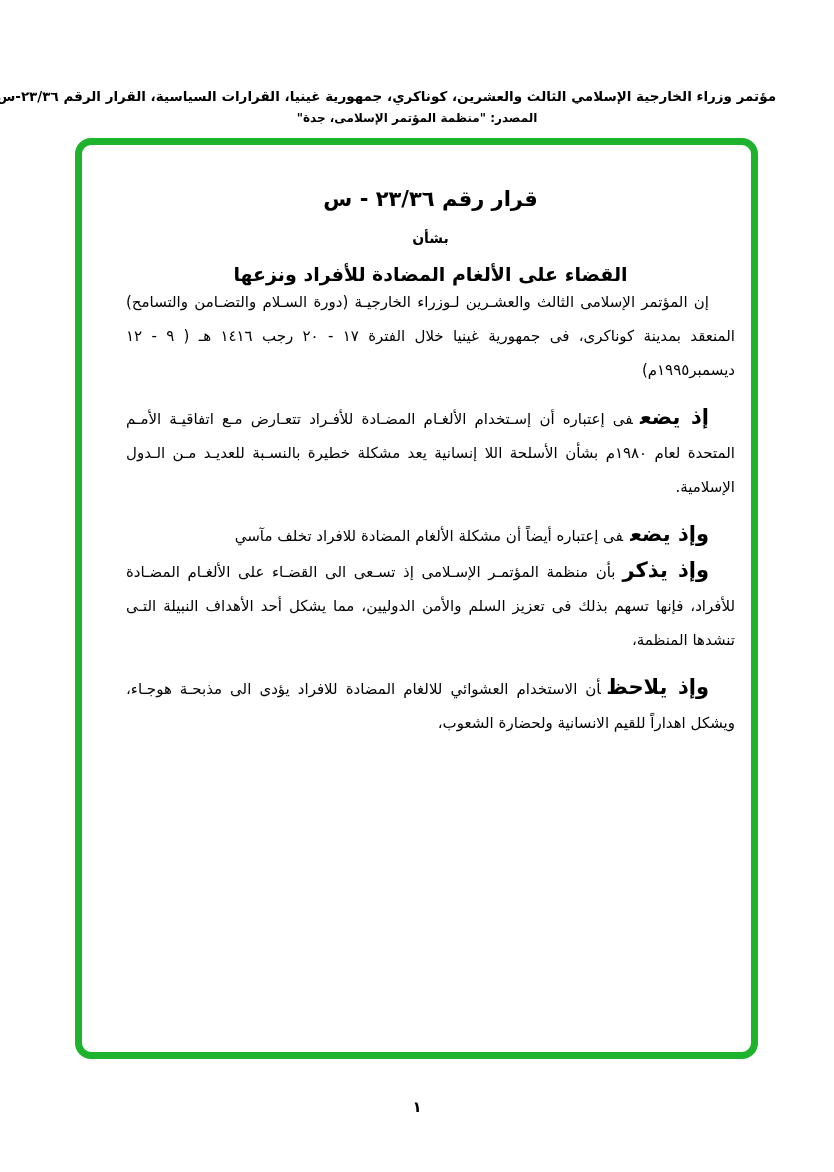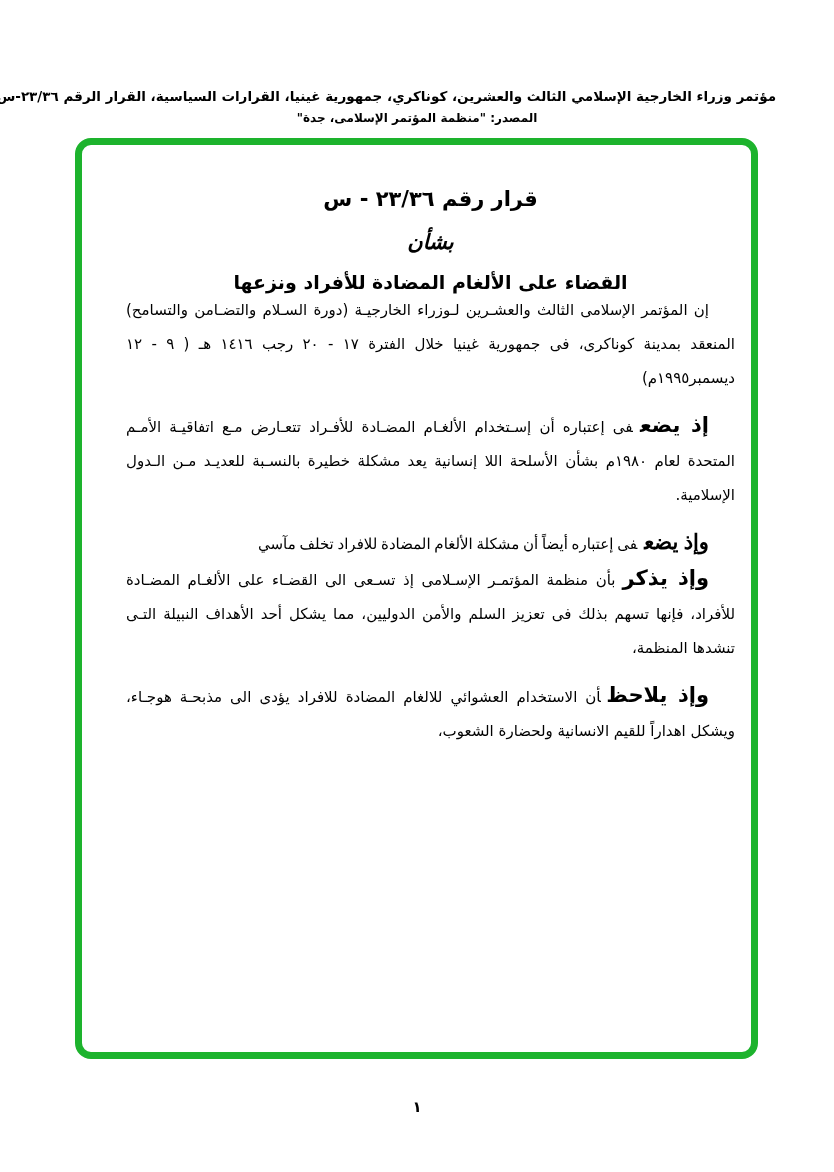--- a/index.html
+++ b/index.html
@@ -50,34 +50,34 @@
   .frame-content {
     direction: rtl;
     padding: 42px 16px 0 44px;
   }
   
   .title-block {
     text-align: center;
     font-weight: bold;
   }
   .title-block .t1 { font-size: 21px; margin-bottom: 19px; letter-spacing: 0.5px; }
-  .title-block .t2 { font-size: 21px; margin-bottom: 17px; font-style: italic; }
+  .title-block .t2 { font-size: 14px; margin-bottom: 17px; }
   .title-block .t3 { font-size: 19px; }
   
   .body-text {
     font-size: 15px;
     line-height: 34px;
     text-align: justify;
     text-align-last: right;
   }
   .para {
     margin: 0 0 13px 0;
     text-indent: 26px;
   }
-  .para.no-gap { margin-bottom: 0; font-family: Liberation Serif, serif; }
+  .para.no-gap { margin-bottom: 0; }
   .cont-line {
     margin: 20px 0 13px 0;
     text-indent: 0;
     text-align: right;
   }
   .lead {
     font-weight: bold;
     font-size: 21px;
     margin-left: 7px;
   }

